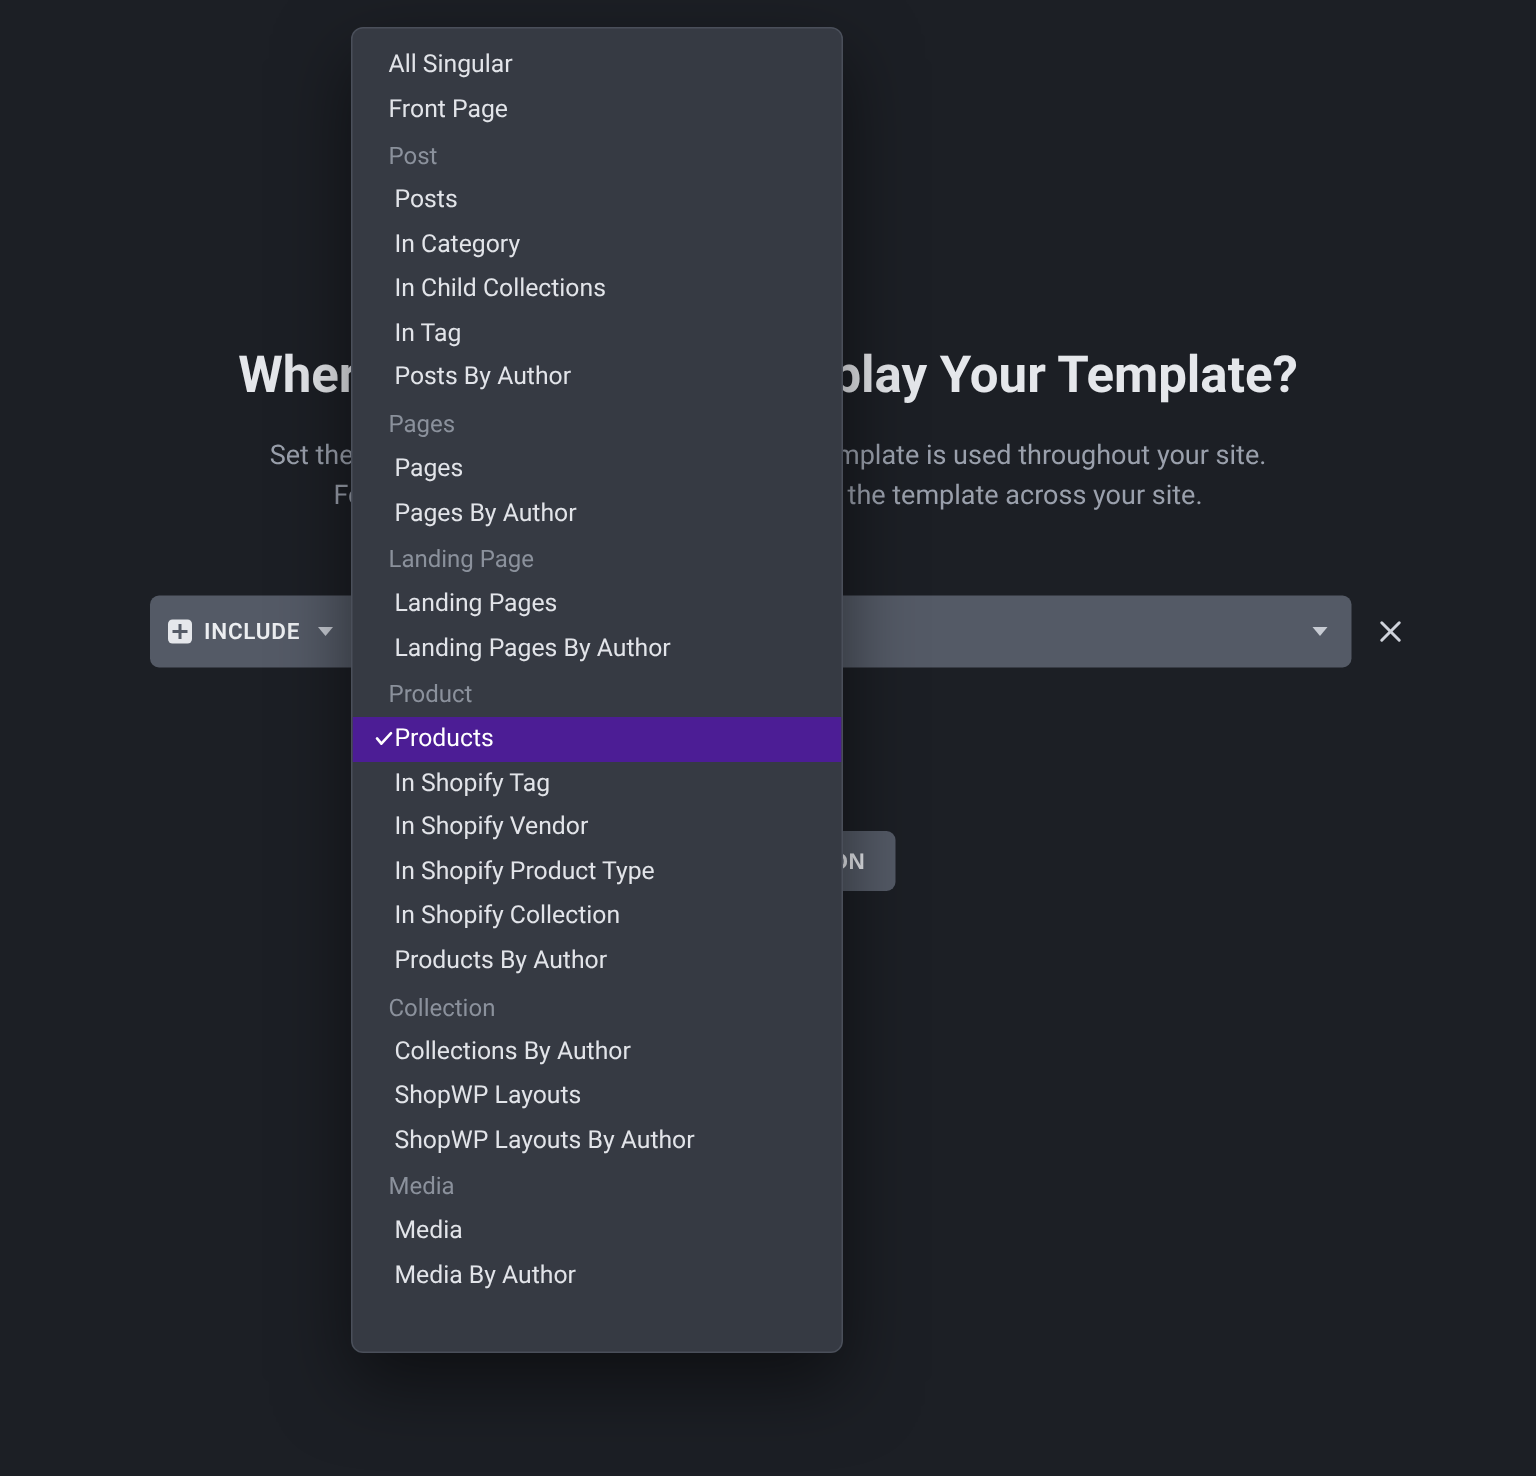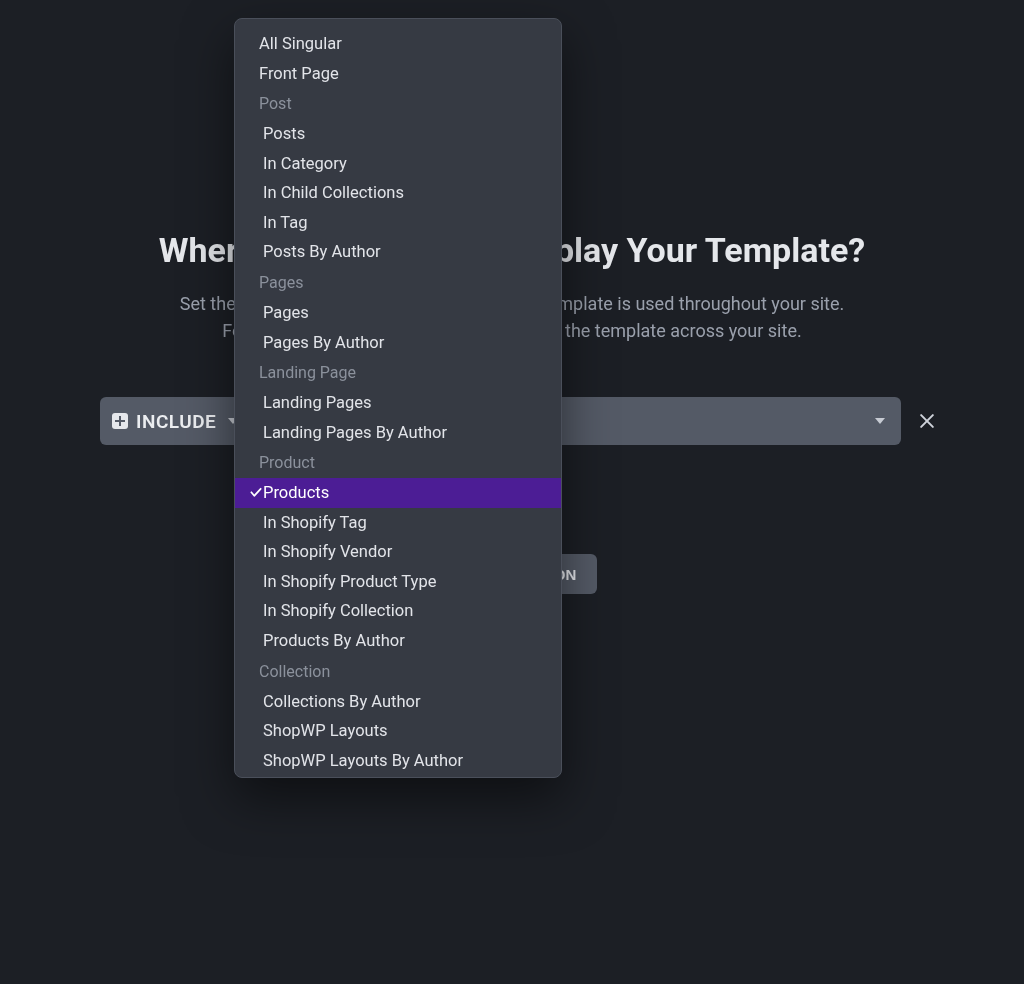--- a/index.html
+++ b/index.html
@@ -47,21 +47,21 @@
     align-items: stretch;
     gap: 0;
   }
   .include-box {
     background: #545a66;
     border-radius: 6px 0 0 6px;
     display: flex;
     align-items: center;
     padding: 0 12px;
     gap: 8px;
-    font-size: 19px;
+    font-size: 15px;
     letter-spacing: 0.5px;
     color: #eceef1;
     font-weight: 600;
   }
   .plus-icon {
     width: 16px; height: 16px;
     background: #e5e7eb;
     border-radius: 3px;
     position: relative;
     flex-shrink: 0;
@@ -115,21 +115,21 @@
     border-radius: 6px;
     display: flex;
     align-items: center;
   }
   
   .dropdown {
     position: absolute;
     left: 234px;
     top: 18px;
     width: 328px;
-    height: 760px;
+    height: 884px;
     background: #363a43;
     border: 1px solid #4a4f5a;
     border-radius: 8px;
     box-shadow: 0 20px 50px rgba(0,0,0,0.5);
     padding: 10px 0;
     overflow: hidden;
     font-size: 16.5px;
   }
   .dd-group {
     color: #8b919c;

